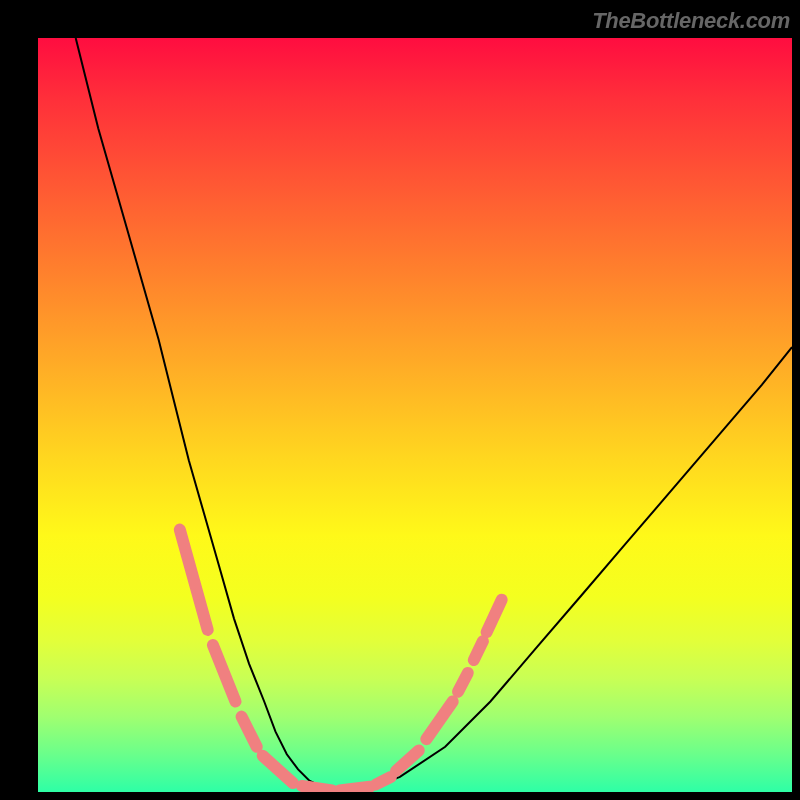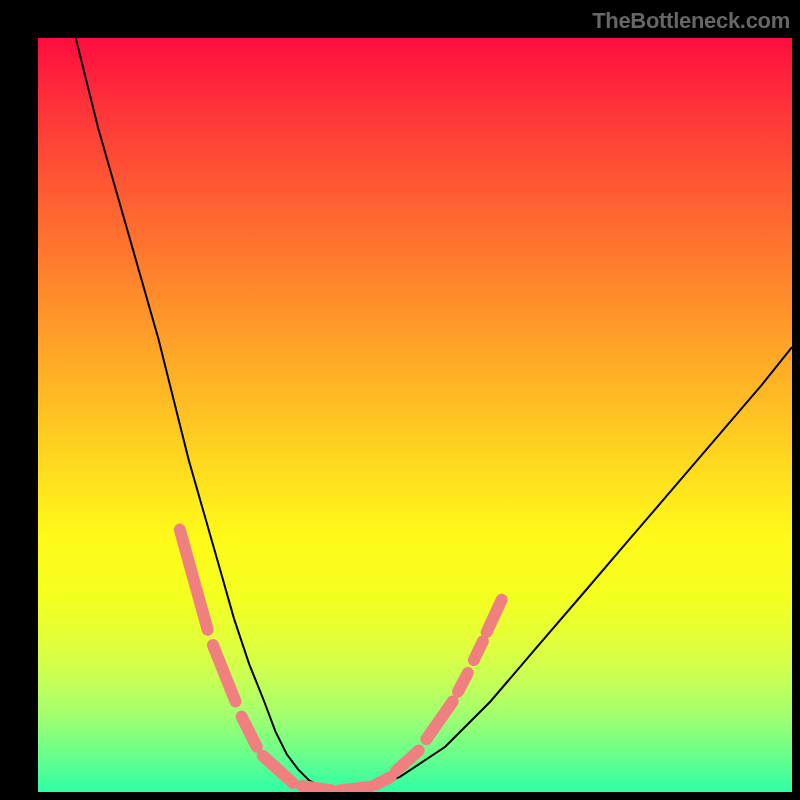--- a/index.html
+++ b/index.html
@@ -8,20 +8,21 @@
       width: 800px;
       height: 800px;
       background: #000000;
       font-family: Arial, sans-serif;
     }
     .outer {
       width: 800px;
       height: 800px;
       background: #000000;
       position: relative;
+      font-style: italic;
     }
     .plot-area {
       position: absolute;
       left: 38px;
       top: 38px;
       width: 754px;
       height: 754px;
       background: linear-gradient(to bottom,
         #ff0d40 0%,
         #ff2f3a 8%,

